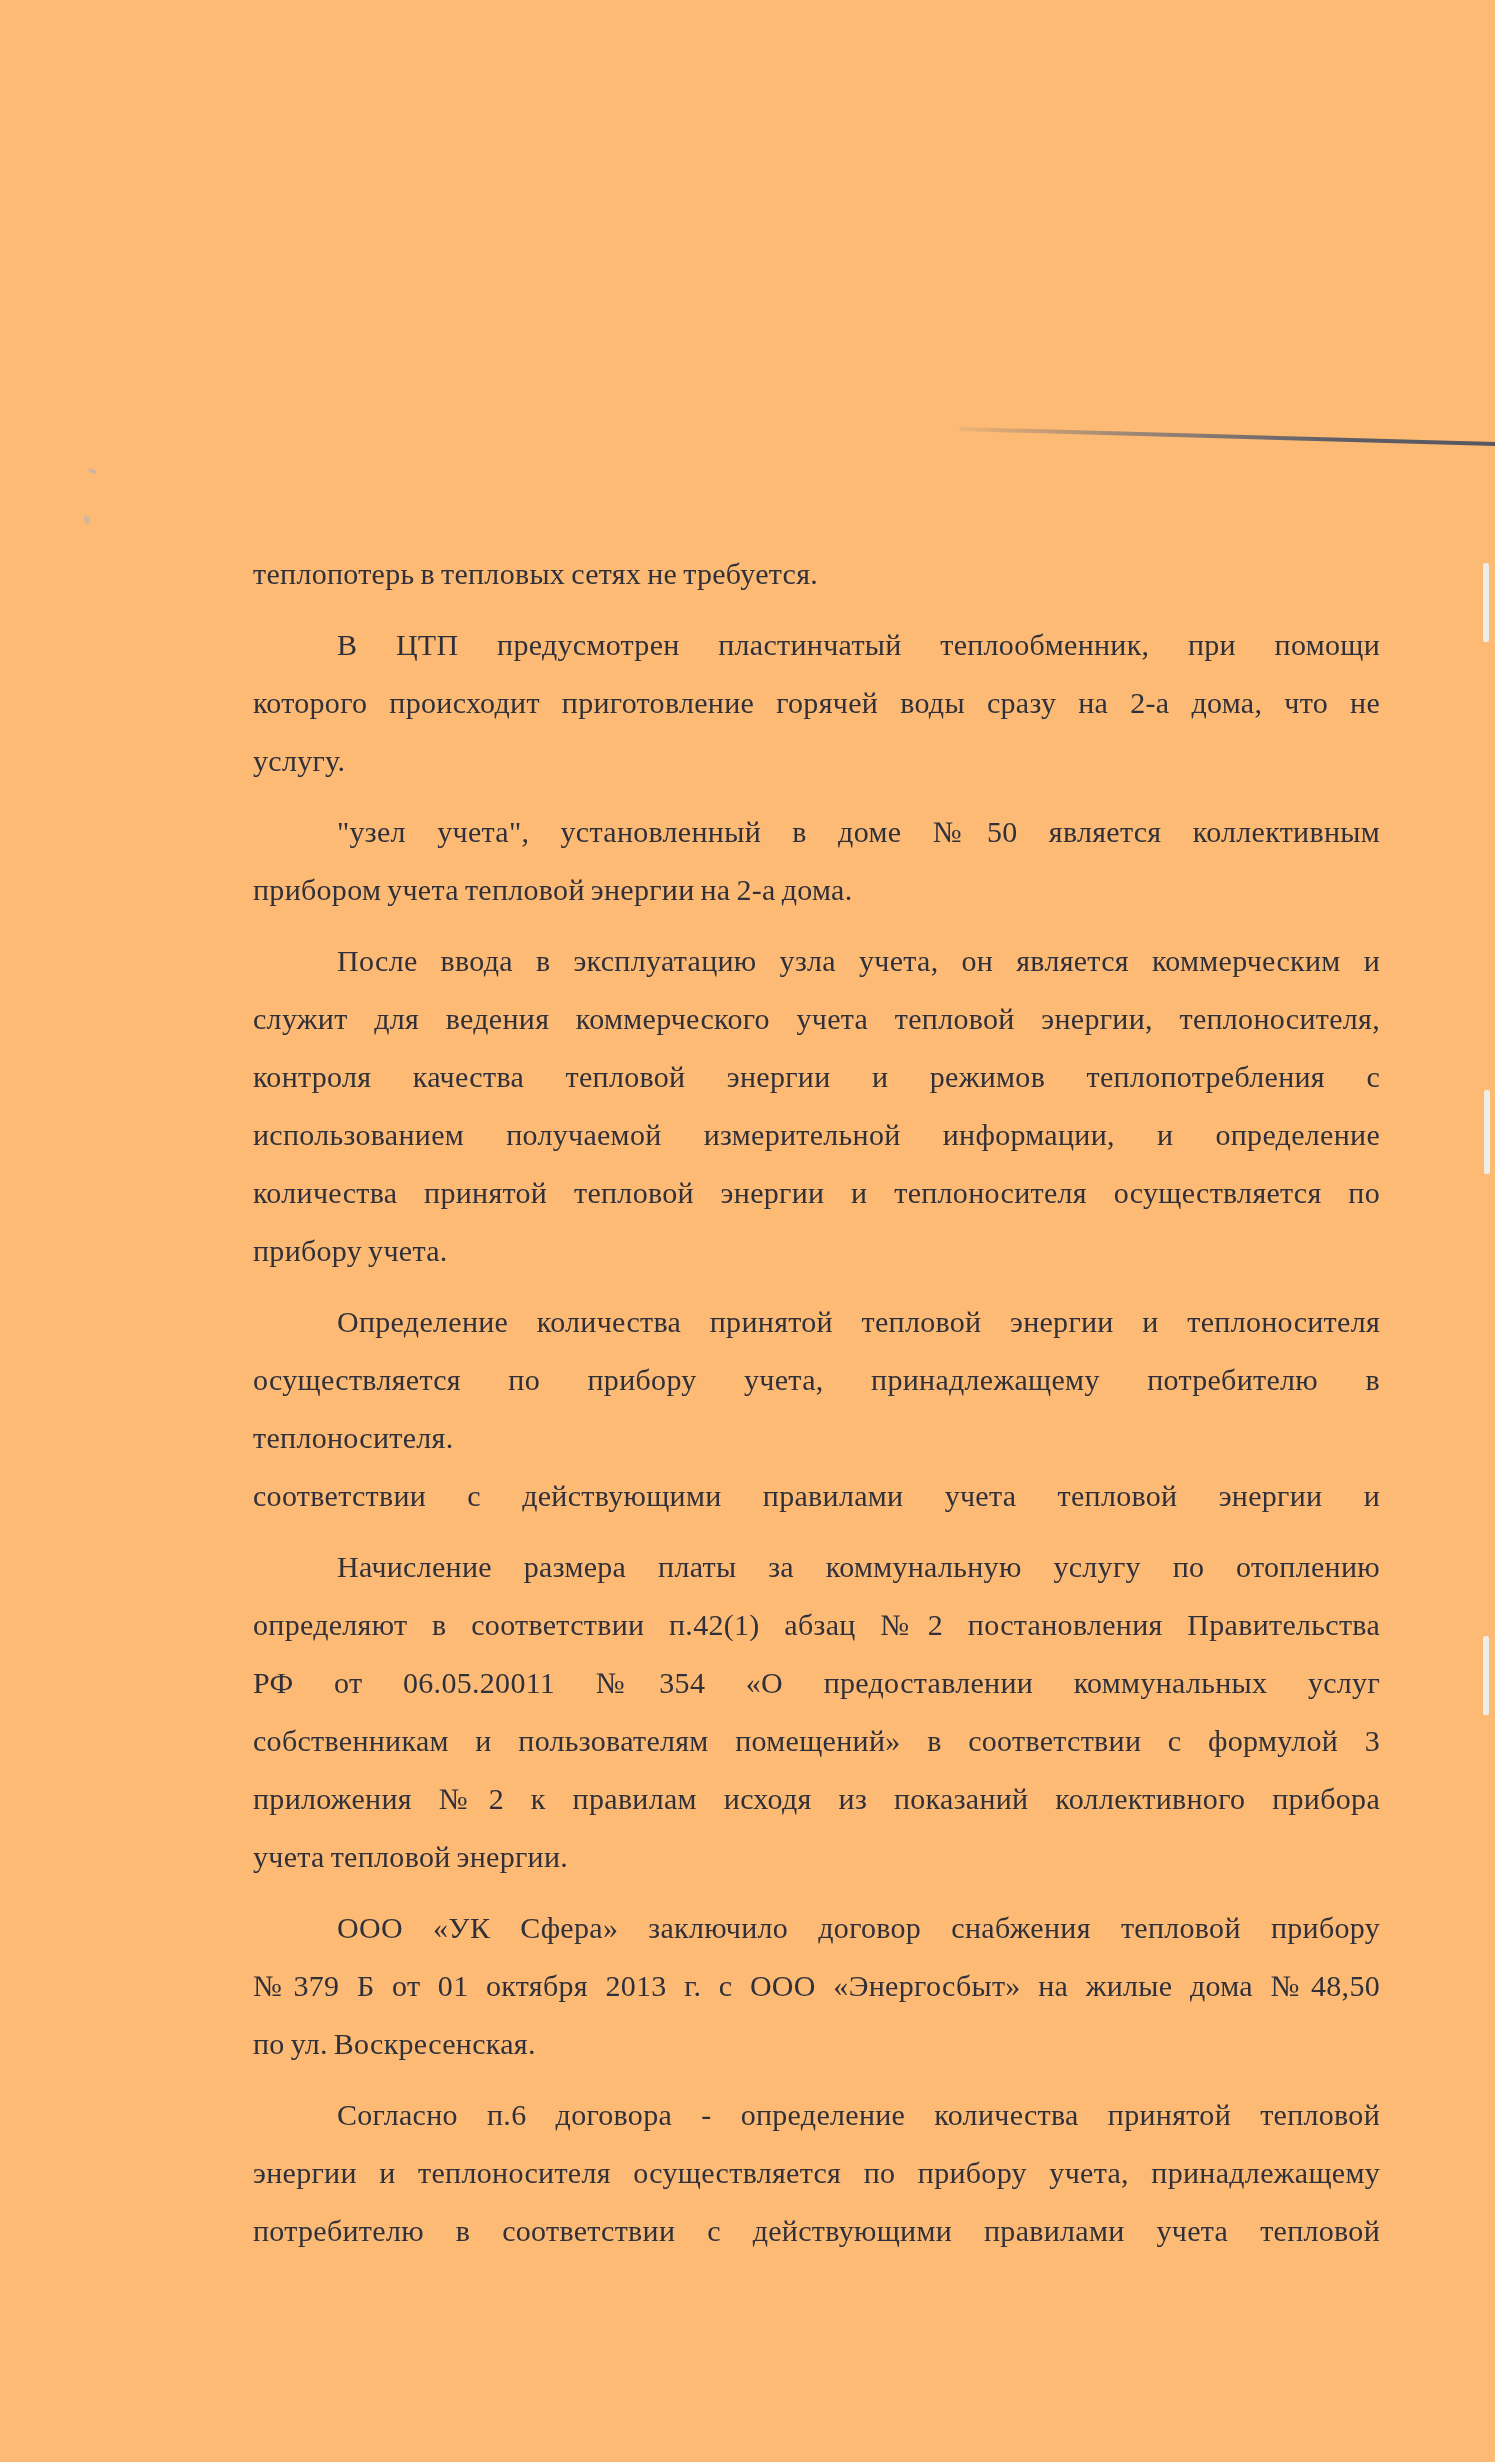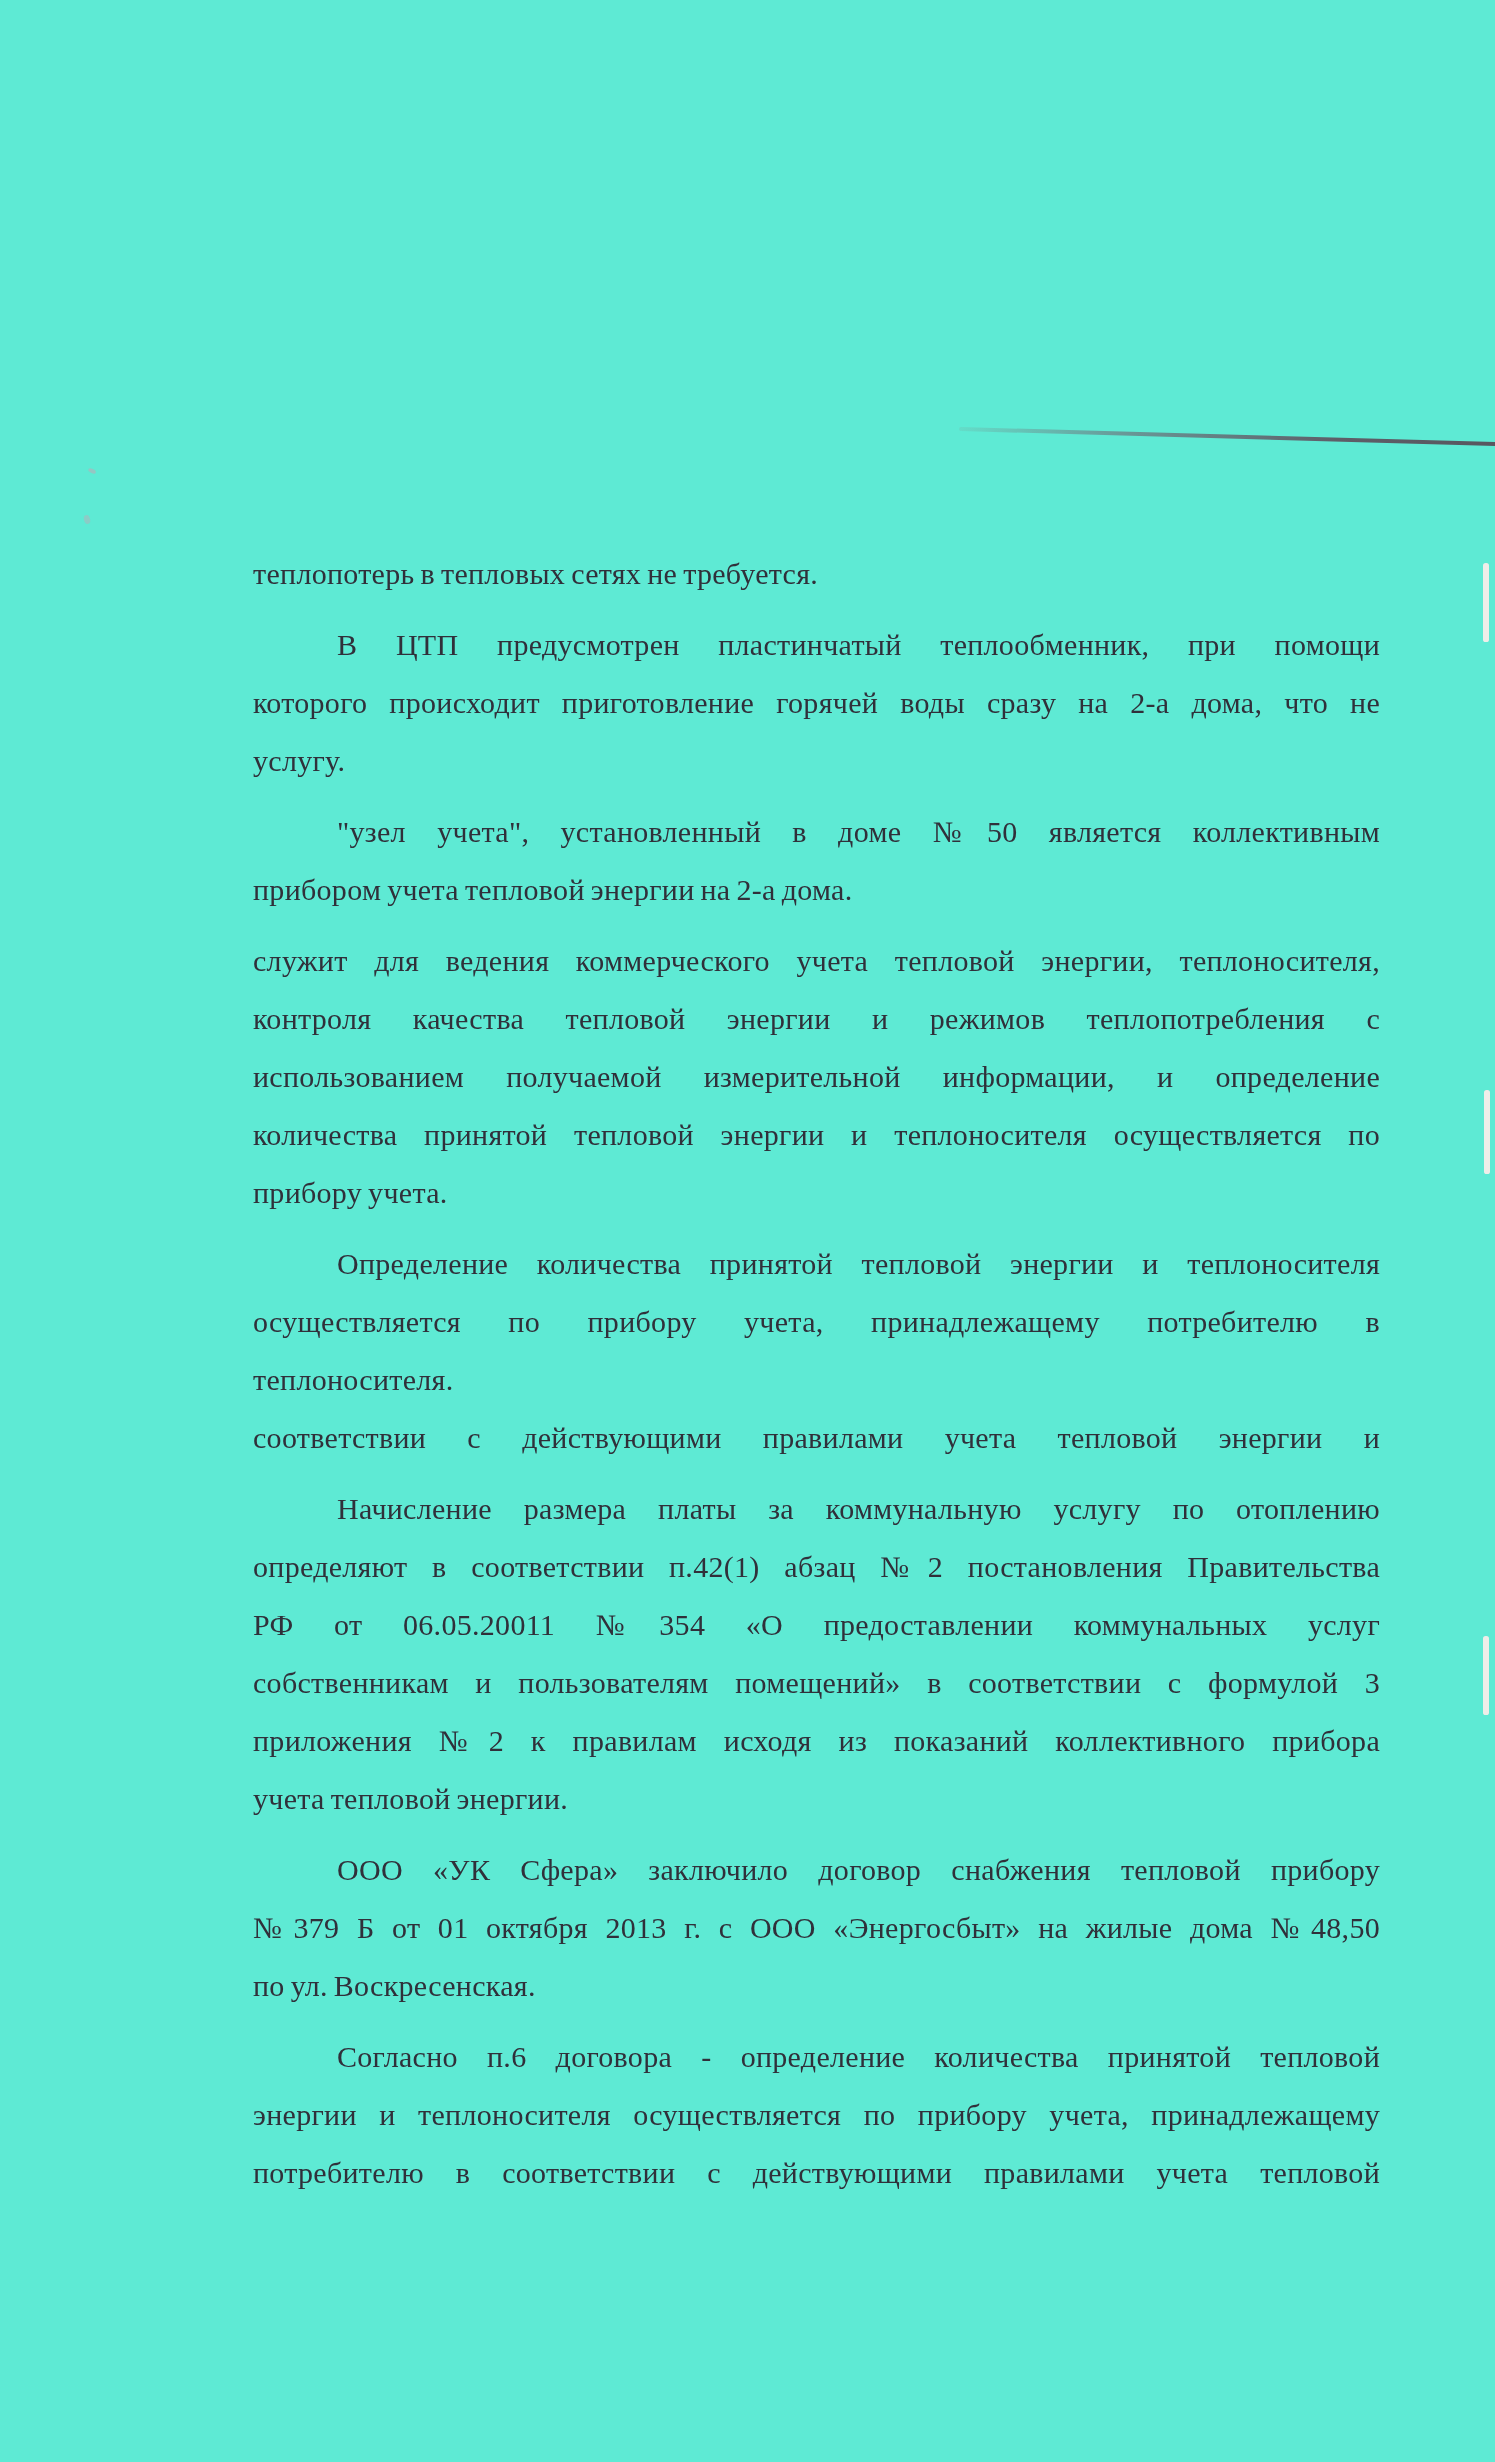--- a/index.html
+++ b/index.html
@@ -1,19 +1,19 @@
 <!DOCTYPE html>
 <html style="font-size:14px"><head>
 <meta charset="utf-8">
 <style>
   html,body{margin:0;padding:0;background:#e8e8e8;}
   .page{
     position:relative;
     width:1495px;height:2462px;
-    background:#5eead4;
+    background:#fdba74;
     overflow:hidden;
     font-family:"Liberation Serif", serif;
   }
   .textblock{
     position:absolute;
     left:253px;top:545px;
     width:1127px;
   }
   .paragraph{margin:0 0 13px 0;}
   .line{
@@ -71,20 +71,21 @@
       <div class="paragraph">
         <div class="line indent">В ЦТП предусмотрен пластинчатый теплообменник, при помощи</div>
         <div class="line">которого происходит приготовление горячей воды сразу на 2-а дома, что не</div>
         <div class="line end">услугу.</div>
       </div>
       <div class="paragraph">
         <div class="line indent">"узел учета", установленный в доме №50 является коллективным</div>
         <div class="line end">прибором учета  тепловой энергии на 2-а дома.</div>
       </div>
       <div class="paragraph">
+        <div class="line indent">После ввода в эксплуатацию узла учета,  он  является коммерческим и</div>
         <div class="line">служит  для ведения коммерческого учета тепловой энергии, теплоносителя,</div>
         <div class="line">контроля качества тепловой энергии и режимов теплопотребления с</div>
         <div class="line">использованием получаемой измерительной информации, и определение</div>
         <div class="line">количества принятой тепловой энергии и теплоносителя осуществляется по</div>
         <div class="line end">прибору учета.</div>
       </div>
       <div class="paragraph">
         <div class="line indent">Определение количества принятой тепловой энергии и теплоносителя</div>
         <div class="line">осуществляется по прибору учета, принадлежащему потребителю в</div>
         <div class="line end">теплоносителя.</div>

